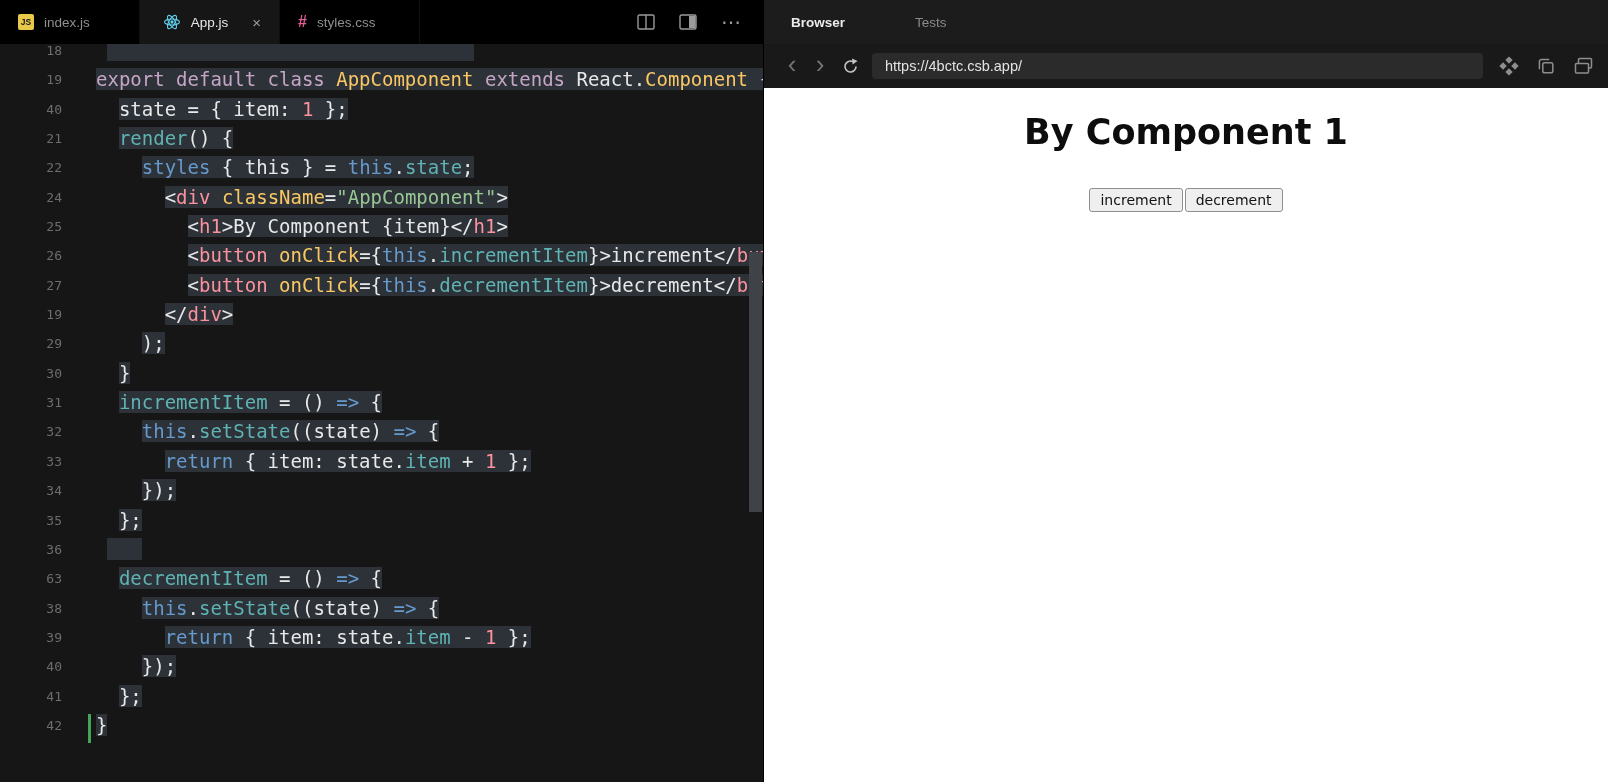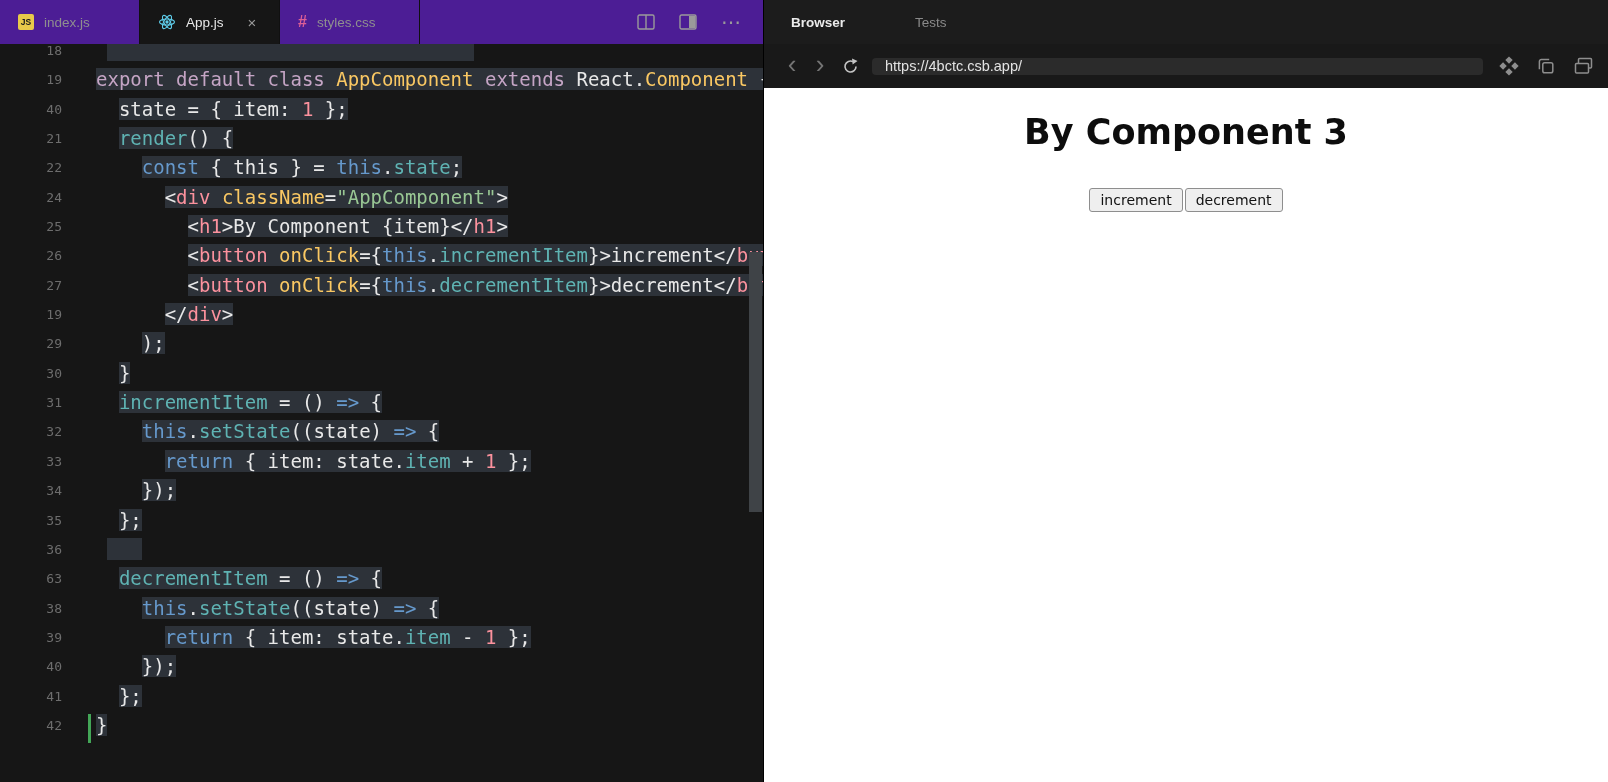--- a/index.html
+++ b/index.html
@@ -5,23 +5,23 @@
   html, body { margin: 0; padding: 0; background: #161616; overflow: hidden; }
   * { box-sizing: border-box; }
   .app {
     width: 1608px; height: 782px; display: flex;
     font-family: "Liberation Sans", sans-serif;
     background: var(--c-editor-bg, #161616);
   }
 
   
   .editor-pane { width: 763px; flex-shrink: 0; display: flex; flex-direction: column; background: var(--c-editor-bg, #161616); }
-  .tabbar { height: 44px; flex-shrink: 0; display: flex; align-items: stretch; background: #4c1d95; }
+  .tabbar { height: 44px; flex-shrink: 0; display: flex; align-items: stretch; background: #000000; }
   .tab { display: flex; align-items: center; gap: 10px; padding: 0 18px; min-width: 140px; border-right: 1px solid #101010; color: #8f8f8f; font-size: 13.5px; cursor: default; }
-  .tab.active { background: var(--c-editor-bg, #161616); color: #e8e8e8; }
+  .tab.active { background: var(--c-editor-bg, #161616); color: #e8e8e8; justify-content: flex-end; }
   .js-badge { width: 16px; height: 16px; border-radius: 2px; background: var(--c-js-icon, #e8c94a); color: #17171a; font-size: 8.5px; font-weight: bold; display: flex; align-items: center; justify-content: center; flex-shrink: 0; }
   .react-svg { width: 18px; height: 18px; display: block; }
   .react-svg ellipse { fill: none; stroke: var(--c-react-icon, #61dafb); stroke-width: 1.5; }
   .react-svg circle { fill: var(--c-react-icon, #61dafb); }
   .css-badge { color: var(--c-css-icon, #dd5f96); font-weight: bold; font-size: 16px; }
   .tab-close { margin-left: 14px; color: #9b9b9b; font-size: 15px; line-height: 1; }
   .tab-actions { margin-left: auto; display: flex; align-items: center; gap: 24px; padding-right: 22px; }
   .action-icon { display: flex; align-items: center; }
   .more-glyph { color: #9a9a9a; font-size: 20px; line-height: 1; }
 
@@ -44,21 +44,21 @@
   .scroll-thumb { position: absolute; right: 1px; top: 208px; width: 13px; height: 260px; background: #3f4347; }
 
   
   .browser-pane { flex: 1; display: flex; flex-direction: column; border-left: 1px solid #000; background: #191919; min-width: 0; }
   .browser-header { height: 44px; flex-shrink: 0; display: flex; align-items: center; padding-left: 27px; gap: 70px; background: #1c1c1c; font-size: 13.5px; }
   .bh-tab { color: #8a8a8a; }
   .bh-tab.active { color: #ebebeb; font-weight: bold; }
   .nav-bar { height: 44px; flex-shrink: 0; display: flex; align-items: center; padding: 0 14px; background: #191919; }
   .nav-arrow { width: 28px; text-align: center; color: #747474; font-size: 26px; line-height: 1; padding-bottom: 4px; }
   .nav-refresh { width: 32px; display: flex; justify-content: center; margin-right: 6px; }
-  .url-input { flex: 1; height: 17px; background: #2b2b2b; border: none; border-radius: 4px; color: #e3e3e3; font-size: 14.5px; padding: 0 13px; font-family: "Liberation Sans", sans-serif; outline: none; min-width: 0; }
+  .url-input { flex: 1; height: 26px; background: #2b2b2b; border: none; border-radius: 4px; color: #e3e3e3; font-size: 14.5px; padding: 0 13px; font-family: "Liberation Sans", sans-serif; outline: none; min-width: 0; }
   .nav-icons { display: flex; align-items: center; gap: 17px; margin-left: 16px; }
   .nav-icons .action-icon svg { display: block; }
 
   .preview { flex: 1; background: var(--c-preview-bg, #ffffff); text-align: center; overflow: hidden; font-family: "DejaVu Sans", sans-serif; }
   .preview h1 { font-size: 35px; font-weight: bold; color: #0d0d0d; margin: 24px 0 36px; }
   .preview-btn { font-family: "DejaVu Sans", sans-serif; font-size: 14px; color: #111; background: #efefef; border: 1px solid #8e8e8e; border-radius: 3px; padding: 3px 10px; margin: 0 1px; }
 </style>
 </head>
 <body>
 
@@ -116,21 +116,21 @@
           <div class="code-row">
             <span class="ln">40</span>
             <span class="lc">  <span class="sel"><span class="tok-pl">state = { item: </span><span class="tok-num">1</span><span class="tok-pl"> };</span></span></span>
           </div>
           <div class="code-row">
             <span class="ln">21</span>
             <span class="lc">  <span class="sel"><span class="tok-fn">render</span><span class="tok-pl">() {</span></span></span>
           </div>
           <div class="code-row">
             <span class="ln">22</span>
-            <span class="lc">    <span class="sel"><span class="tok-kw2">const</span><span class="tok-pl"> { this } = </span><span class="tok-kw2">this</span><span class="tok-pl">.</span><span class="tok-fn">state</span><span class="tok-pl">;</span></span></span>
+            <span class="lc">    <span class="sel"><span class="tok-kw2">styles</span><span class="tok-pl"> { this } = </span><span class="tok-kw2">this</span><span class="tok-pl">.</span><span class="tok-fn">state</span><span class="tok-pl">;</span></span></span>
           </div>
           <div class="code-row">
             <span class="ln">24</span>
             <span class="lc">      <span class="sel"><span class="tok-pl">&lt;</span><span class="tok-tag">div</span><span class="tok-pl"> </span><span class="tok-attr">className</span><span class="tok-pl">=</span><span class="tok-str">"AppComponent"</span><span class="tok-pl">&gt;</span></span></span>
           </div>
           <div class="code-row">
             <span class="ln">25</span>
             <span class="lc">        <span class="sel"><span class="tok-pl">&lt;</span><span class="tok-tag">h1</span><span class="tok-pl">&gt;By Component {item}&lt;/</span><span class="tok-tag">h1</span><span class="tok-pl">&gt;</span></span></span>
           </div>
           <div class="code-row">
@@ -241,19 +241,19 @@
         </span>
         <span class="action-icon">
           <svg width="21" height="20" viewBox="0 0 21 20">
             <rect x="5.5" y="2.5" width="13" height="9.5" rx="1" fill="none" stroke="#8e8e8e" stroke-width="1.5"></rect>
             <rect x="2.5" y="7.5" width="13" height="9.5" rx="1" fill="#191919" stroke="#8e8e8e" stroke-width="1.5"></rect>
           </svg>
         </span>
       </div>
     </div>
     <div class="preview">
-      <h1>By Component 3</h1>
+      <h1>By Component 1</h1>
       <div>
         <button class="preview-btn">increment</button><button class="preview-btn">decrement</button>
       </div>
     </div>
   </div>
 </div>
 
 </body></html>

